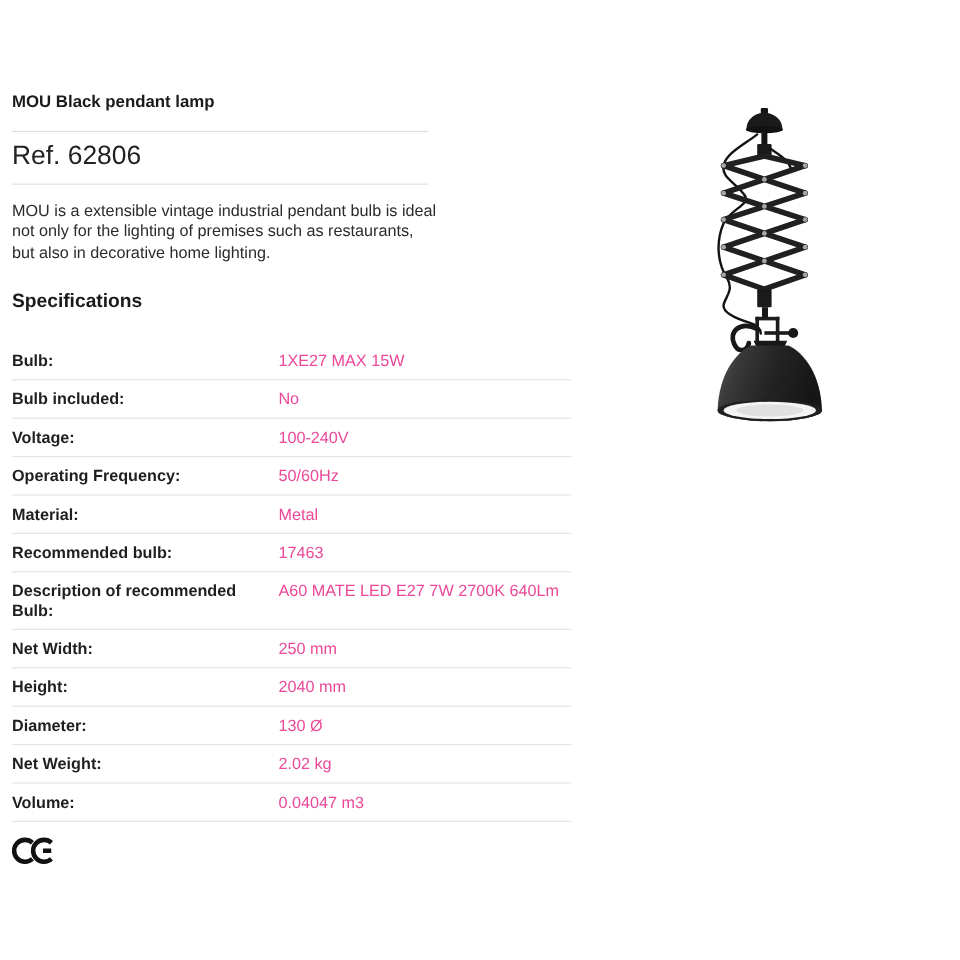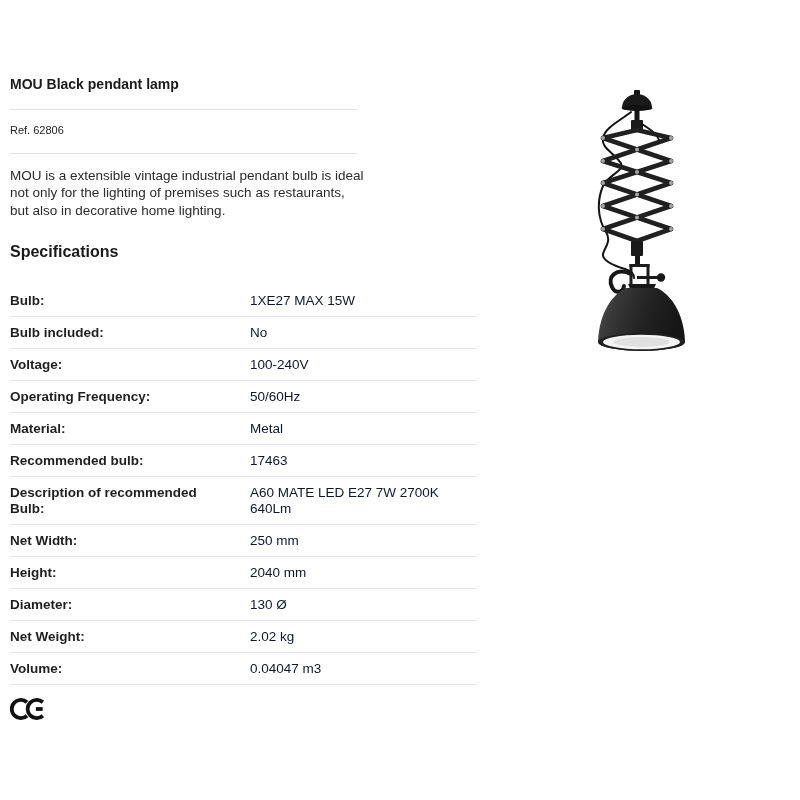--- a/index.html
+++ b/index.html
@@ -4,31 +4,31 @@
 <style>
   html,body{margin:0;padding:0;background:#fff;}
   body{
     width:800px;height:800px;position:relative;overflow:hidden;
     font-family:"Liberation Sans","DejaVu Sans",sans-serif;
     -webkit-font-smoothing:antialiased;
   }
   .left-col{position:absolute;left:10px;top:72px;width:466px;}
   .product-title{font-size:14px;font-weight:bold;color:#1a1a1a;margin:0;line-height:24px;}
   .rule-narrow{border:none;border-top:1px solid #e2e2e2;width:347px;margin:13px 0 0 0;}
-  .reference{font-size:11px;color:#222;margin:0;padding:10px 0 13px 0;line-height:20px;}
+  .reference{font-size:22px;color:#222;margin:0;padding:10px 0 13px 0;line-height:20px;}
   .description{font-size:13.5px;line-height:17.4px;color:#2b2b2b;width:355px;margin:13px 0 0 0;}
   .specs-heading{font-size:16px;font-weight:bold;color:#1a1a1a;margin:22px 0 0 0;line-height:21px;}
   .specs-table{margin-top:23px;width:466px;}
   .spec-row{
     display:grid;grid-template-columns:222px 1fr;
     padding:8px 0 7px 0;border-bottom:1px solid #e4e4e4;
-    font-size:13.5px;line-height:16px;gap:18px;
+    font-size:13.5px;line-height:16px;
   }
   .spec-label{font-weight:bold;color:#1f1f1f;padding-right:10px;}
-  .spec-value{color:#0f172a;}
+  .spec-value{color:#ec4899;}
   .ce-wrap{margin-top:10px;}
   .product-figure{position:absolute;left:575px;top:88px;width:130px;height:280px;}
 </style>
 </head>
 <body>
 
 <div class="left-col">
   <h1 class="product-title">MOU Black pendant lamp</h1>
   <hr class="rule-narrow">
   <p class="reference">Ref. 62806</p>

